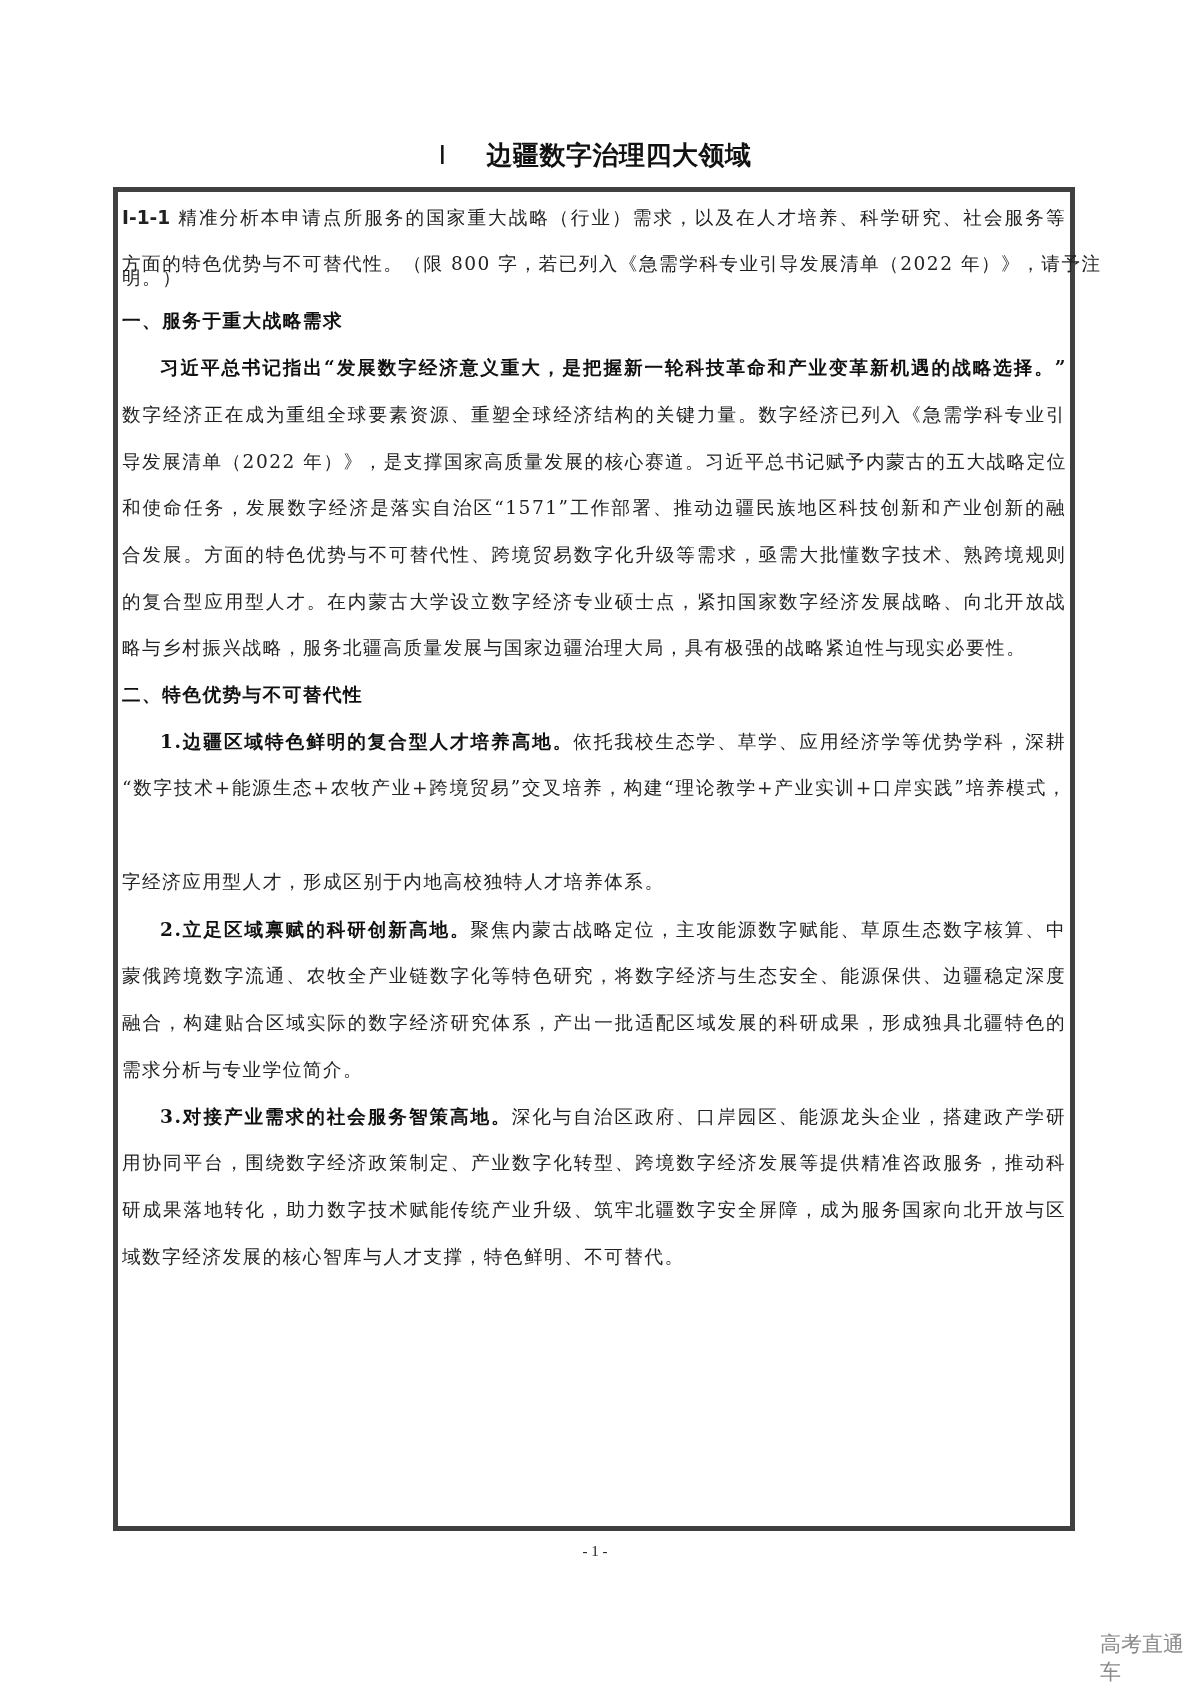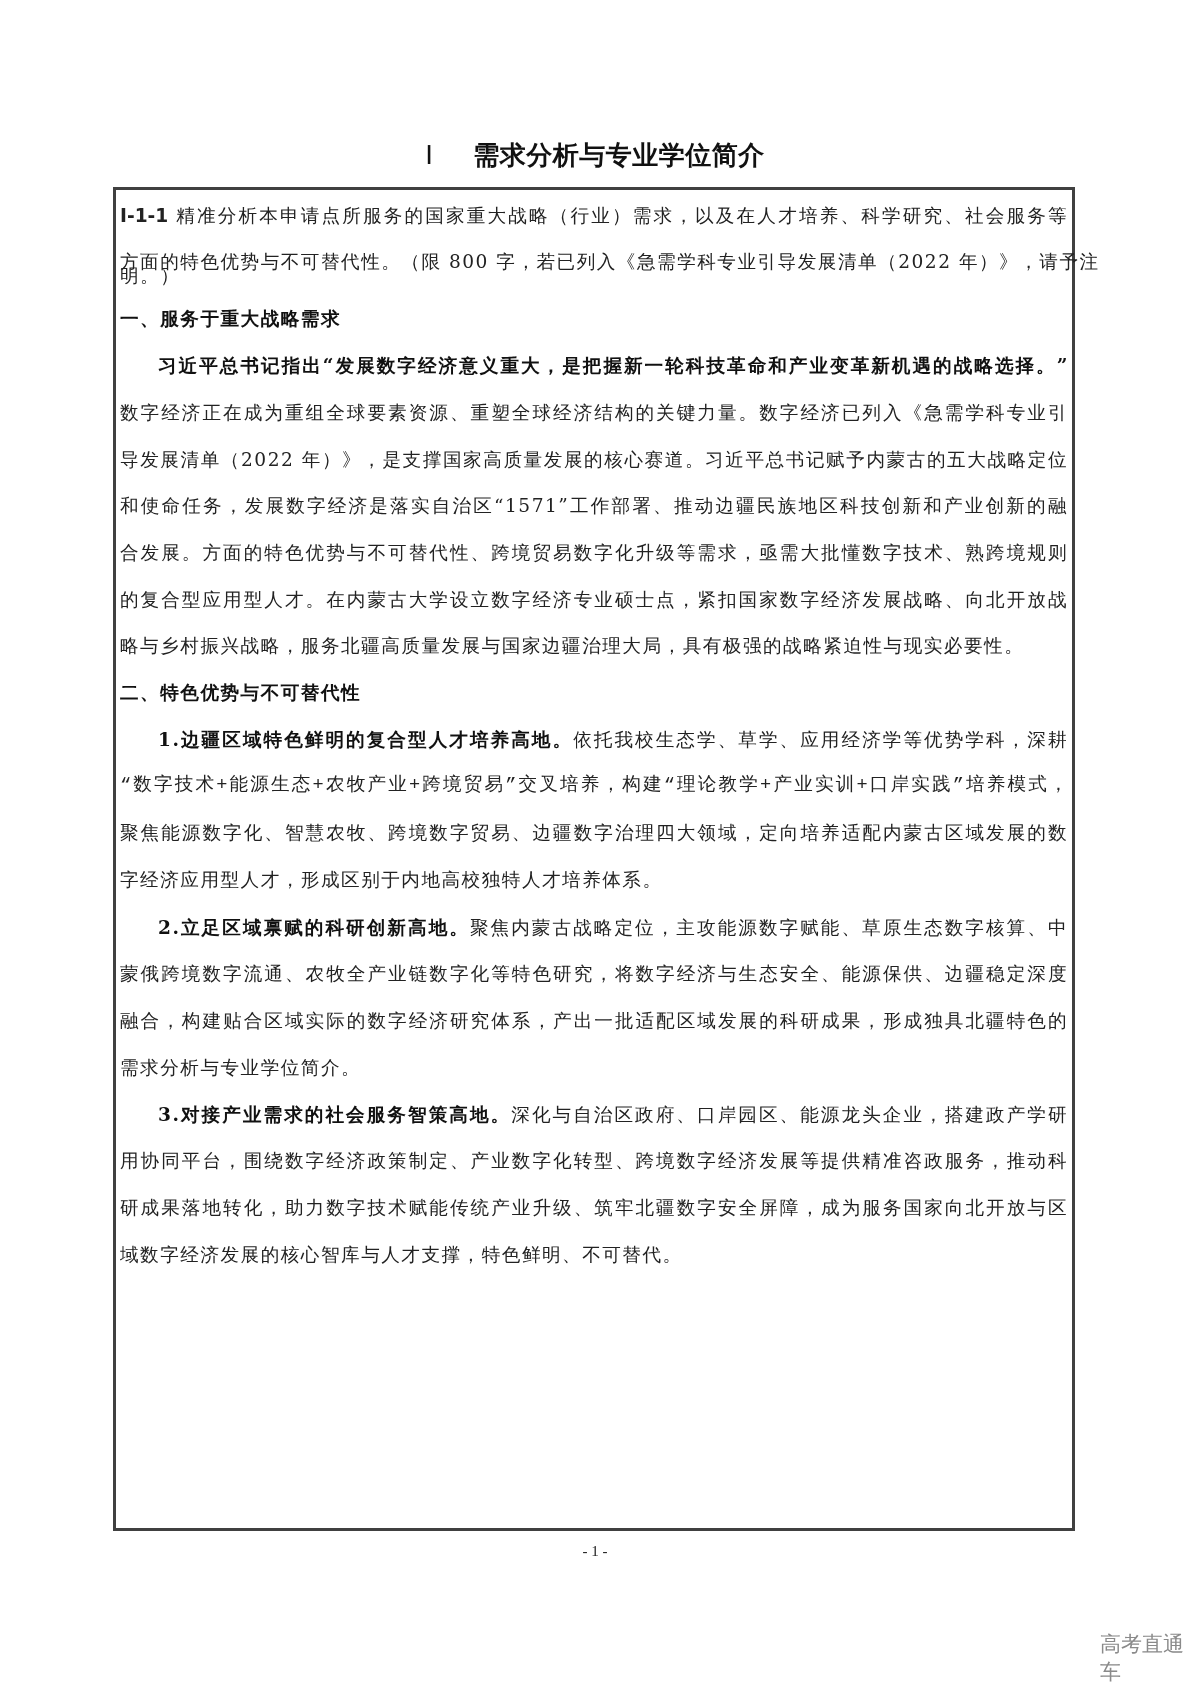--- a/index.html
+++ b/index.html
@@ -9,21 +9,21 @@
     overflow: hidden;
   }
   .title {
     position: absolute; top: 138px; left: 0; width: 1190px; text-align: center;
     font-family: "DejaVu Sans", "Liberation Sans", sans-serif;
     font-size: 26px; font-weight: bold; letter-spacing: 0.5px; color: #111;
   }
   .title .num { font-family: "Liberation Serif", serif; font-weight: normal; margin-right: 40px; }
   .box {
     position: absolute; left: 113px; top: 187px; width: 962px; height: 1344px;
-    border: 3px solid #404040; box-sizing: border-box;
+    border: 5px solid #404040; box-sizing: border-box;
   }
   .line {
     position: absolute; left: 4px; right: 4px; white-space: nowrap;
     font-size: 18.6px; line-height: 24px; height: 24px; color: #222;
     text-align: justify; text-align-last: justify; letter-spacing: 1.5px;
   }
   .line.last { text-align-last: left; }
   .line.indent { left: 42px; }
   .b { font-weight: bold; color: #111; }
   .hdr { font-family: "DejaVu Sans", "Liberation Sans", sans-serif; font-weight: bold; letter-spacing: 0; }
@@ -34,43 +34,42 @@
   .watermark {
     position: absolute; top: 1630px; left: 1052px;
     font-family: "DejaVu Sans", "Liberation Sans", sans-serif;
     font-size: 21px; color: #8a8a8a; margin-left: 48px;
   }
 </style>
 </head>
 <body>
 
 <div class="title">
-  <span class="num">Ⅰ</span><span>需求分析与专业学位简介</span>
+  <span class="num">Ⅰ</span><span>边疆数字治理四大领域</span>
 </div>
 
 <div class="box">
 
   <div class="line" style="top:14px;"><span class="hdr">I-1-1</span> <span>精准分析本申请点所服务的国家重大战略（行业）需求，以及在人才培养、科学研究、社会服务等</span></div>
   <div class="line" style="top:60px;">方面的特色优势与不可替代性。（限 800 字，若已列入《急需学科专业引导发展清单（2022 年）》，请予注</div>
   <div class="line last" style="top:74px;">明。）</div>
 
   <div class="line last b" style="top:117px;">一、服务于重大战略需求</div>
   <div class="line indent b" style="top:164px; letter-spacing:0.6px;">习近平总书记指出“发展数字经济意义重大，是把握新一轮科技革命和产业变革新机遇的战略选择。”</div>
   <div class="line" style="top:211px;">数字经济正在成为重组全球要素资源、重塑全球经济结构的关键力量。数字经济已列入《急需学科专业引</div>
   <div class="line" style="top:258px;">导发展清单（2022 年）》，是支撑国家高质量发展的核心赛道。习近平总书记赋予内蒙古的五大战略定位</div>
   <div class="line" style="top:304px;">和使命任务，发展数字经济是落实自治区“1571”工作部署、推动边疆民族地区科技创新和产业创新的融</div>
   <div class="line" style="top:351px;">合发展。方面的特色优势与不可替代性、跨境贸易数字化升级等需求，亟需大批懂数字技术、熟跨境规则</div>
   <div class="line" style="top:398px;">的复合型应用型人才。在内蒙古大学设立数字经济专业硕士点，紧扣国家数字经济发展战略、向北开放战</div>
   <div class="line last" style="top:444px;">略与乡村振兴战略，服务北疆高质量发展与国家边疆治理大局，具有极强的战略紧迫性与现实必要性。</div>
 
   <div class="line last b" style="top:491px;">二、特色优势与不可替代性</div>
 
   <div class="line indent" style="top:538px;"><span class="b">1.边疆区域特色鲜明的复合型人才培养高地。</span><span>依托我校生态学、草学、应用经济学等优势学科，深耕</span></div>
-  <div class="line" style="top:584px; letter-spacing:0.4px;font-family:Liberation Mono, monospace;">“数字技术+能源生态+农牧产业+跨境贸易”交叉培养，构建“理论教学+产业实训+口岸实践”培养模式，</div>
-  <div class="line" style="top:631px;">聚焦能源数字化、智慧农牧、跨境数字贸易、边疆数字治理四大领域，定向培养适配内蒙古区域发展的数</div>
+  <div class="line" style="top:584px; letter-spacing:0.4px;">“数字技术+能源生态+农牧产业+跨境贸易”交叉培养，构建“理论教学+产业实训+口岸实践”培养模式，</div>
   <div class="line last" style="top:678px;">字经济应用型人才，形成区别于内地高校独特人才培养体系。</div>
 
   <div class="line indent" style="top:726px;"><span class="b">2.立足区域禀赋的科研创新高地。</span><span>聚焦内蒙古战略定位，主攻能源数字赋能、草原生态数字核算、中</span></div>
   <div class="line" style="top:819px;">融合，构建贴合区域实际的数字经济研究体系，产出一批适配区域发展的科研成果，形成独具北疆特色的</div>
   <div class="line" style="top:772px;">蒙俄跨境数字流通、农牧全产业链数字化等特色研究，将数字经济与生态安全、能源保供、边疆稳定深度</div>
   <div class="line last" style="top:866px;">需求分析与专业学位简介。</div>
 
   <div class="line indent" style="top:913px;"><span class="b">3.对接产业需求的社会服务智策高地。</span><span>深化与自治区政府、口岸园区、能源龙头企业，搭建政产学研</span></div>
   <div class="line" style="top:959px;">用协同平台，围绕数字经济政策制定、产业数字化转型、跨境数字经济发展等提供精准咨政服务，推动科</div>
   <div class="line" style="top:1006px;">研成果落地转化，助力数字技术赋能传统产业升级、筑牢北疆数字安全屏障，成为服务国家向北开放与区</div>

